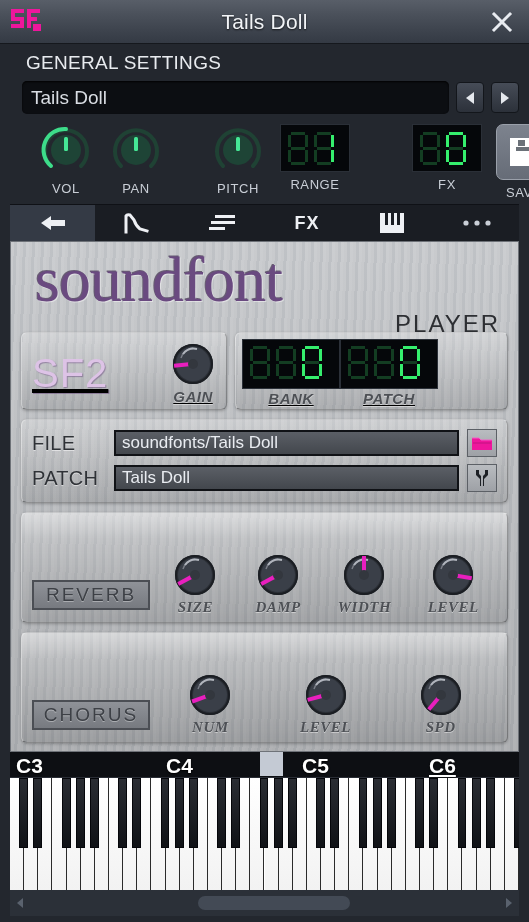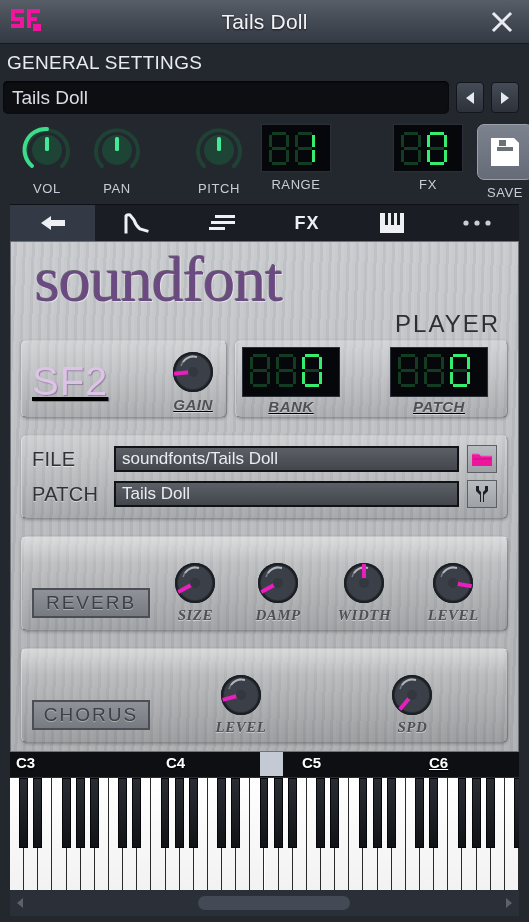--- a/index.html
+++ b/index.html
@@ -41,21 +41,21 @@
   .close-btn {
     margin-left: auto; margin-right: 12px;
     width: 30px; height: 30px;
     display:flex; align-items:center; justify-content:center;
     z-index: 2;
   }
 
   
   .general {
     background: #23272e;
-    padding: 6px 10px 0 3px;
+    padding: 6px 10px 0 22px;
     flex: 0 0 auto;
   }
   .section-title {
     font-size: 19px; color: #e8ebef; letter-spacing: .3px;
     padding: 2px 4px 7px 4px;
   }
   .preset-row { display: flex; align-items: center; gap: 7px; }
   .preset-field {
     flex: 1 1 auto; height: 33px;
     background: #0c0e12;
@@ -124,21 +124,21 @@
   
   .plugin {
     margin: 0 10px; flex: 1 1 auto;
     background:
       linear-gradient(180deg, rgba(255,255,255,.05), rgba(0,0,0,.12)),
       repeating-linear-gradient(92deg, #c6c8cb 0 3px, #bcbfc3 3px 6px, #c9cbce 6px 9px),
       #c3c5c9;
     border: 1px solid #6e7278;
     position: relative; overflow: hidden;
     padding: 6px 10px 8px 10px;
-    display: flex; flex-direction: column; gap: 8px;
+    display: flex; flex-direction: column;
   }
   .brand {
     text-align: left;
     position: relative;
     height: 84px;
     flex: 0 0 84px;
   }
   .brand-main {
     font-family: "Liberation Serif", serif;
     font-size: 64px;
@@ -177,22 +177,22 @@
     flex: 1 1 auto;
   }
   .gainwrap { display: flex; flex-direction: column; align-items: center; }
   .dkknob { width: 46px; height: 46px; }
   .dk-label {
     font-size: 15px; font-style: italic; font-weight: bold;
     color: #4d5055; letter-spacing: .5px; margin-top: 1px;
     text-shadow: 0 1px 0 rgba(255,255,255,.45);
   }
   .bankbox {
-    flex: 1 1 auto; display: flex; justify-content: space-between;
-    align-items: center; padding: 6px 19px 2px 6px;
+    flex: 1 1 auto; display: flex; justify-content: flex-start;
+    align-items: center; padding: 6px 6px 2px 6px;
   }
   .dispcol { display: flex; flex-direction: column; align-items: center; }
   .dispbox { background: #05070a; border: 1px solid #2b3038; padding: 3px 5px; }
 
   .filebox { padding: 9px 10px 10px 10px; margin-bottom: 9px; flex: 0 0 auto;}
   .fileline { display: flex; align-items: center; gap: 8px; margin-bottom: 7px; }
   .fileline:last-child { margin-bottom: 0; }
   .flabel {
     width: 74px; font-size: 20px; color: #2f3237; letter-spacing: .3px;
     text-shadow: 0 1px 0 rgba(255,255,255,.5);
@@ -232,21 +232,21 @@
   }
   .fxknobs { flex: 1 1 auto; display: flex; justify-content: space-around; align-items: flex-end; font-family: Liberation Serif, serif; }
 
   
   .kbwrap { flex: 0 0 auto; background: #0f1115; margin: 0 10px; }
   .kblabels {
     height: 26px; position: relative; background: #0d0f13;
     border-bottom: 1px solid #2a2e36;
   }
   .kblabel {
-    position: absolute; top: 2px; color: #fff; font-size: 15px; font-weight: bold;
+    position: absolute; top: 2px; color: #fff; font-size: 21px; font-weight: bold;
     text-shadow: 0 1px 2px #000;
   }
   .kbmarker {
     position: absolute; top: 0; width: 23px; height: 24px; background: #c4cad4;
   }
   .keys { position: relative; height: 112px; background: #fff; overflow: hidden; }
   .wkey {
     position: absolute; top: 0; height: 112px;
     background: linear-gradient(180deg,#ffffff,#f2f2f2);
     border-right: 1px solid #2a2a2a;
@@ -696,20 +696,36 @@
             </svg>
           </div>
           <div class="dk-label">LEVEL</div>
         </div>
       </div>
     </div>
 
     <div class="mpanel fxpanel" style="margin-bottom:0;">
       <div class="fxtag">CHORUS</div>
       <div class="fxknobs">
+        <div class="gainwrap">
+          <div class="dkknob">
+            <svg width="46" height="46" viewBox="0 0 46 46">
+              <circle cx="23" cy="23" r="20" fill="#2b2f36"></circle>
+                <circle cx="23" cy="23" r="19" fill="none" stroke="#1b1e23" stroke-width="2"></circle>
+              <circle cx="23" cy="23" r="17" fill="#3a3f48"></circle>
+              <path d="M13 13 A14 14 0 0 1 27 8" fill="none" stroke="#c8ccd4" stroke-width="2" opacity=".85"></path>
+              <path d="M11 17 A15 15 0 0 1 23 7" fill="none" stroke="#aeb3bb" stroke-width="1.5" opacity=".55"></path>
+              <g transform="rotate(-110 23 23)">
+                  <rect x="21" y="4" width="4" height="15" fill="#e81fbe"></rect>
+                </g>
+              <circle cx="23" cy="23" r="5" fill="#33373e"></circle>
+            </svg>
+          </div>
+          <div class="dk-label">NUM</div>
+        </div>
         <div class="gainwrap">
           <div class="dkknob">
             <svg width="46" height="46" viewBox="0 0 46 46">
               <circle cx="23" cy="23" r="20" fill="#2b2f36"></circle>
                 <circle cx="23" cy="23" r="19" fill="none" stroke="#1b1e23" stroke-width="2"></circle>
               <circle cx="23" cy="23" r="17" fill="#3a3f48"></circle>
               <path d="M13 13 A14 14 0 0 1 27 8" fill="none" stroke="#c8ccd4" stroke-width="2" opacity=".85"></path>
               <path d="M11 17 A15 15 0 0 1 23 7" fill="none" stroke="#aeb3bb" stroke-width="1.5" opacity=".55"></path>
               <g transform="rotate(-105 23 23)">
                   <rect x="21" y="4" width="4" height="15" fill="#e81fbe"></rect>

